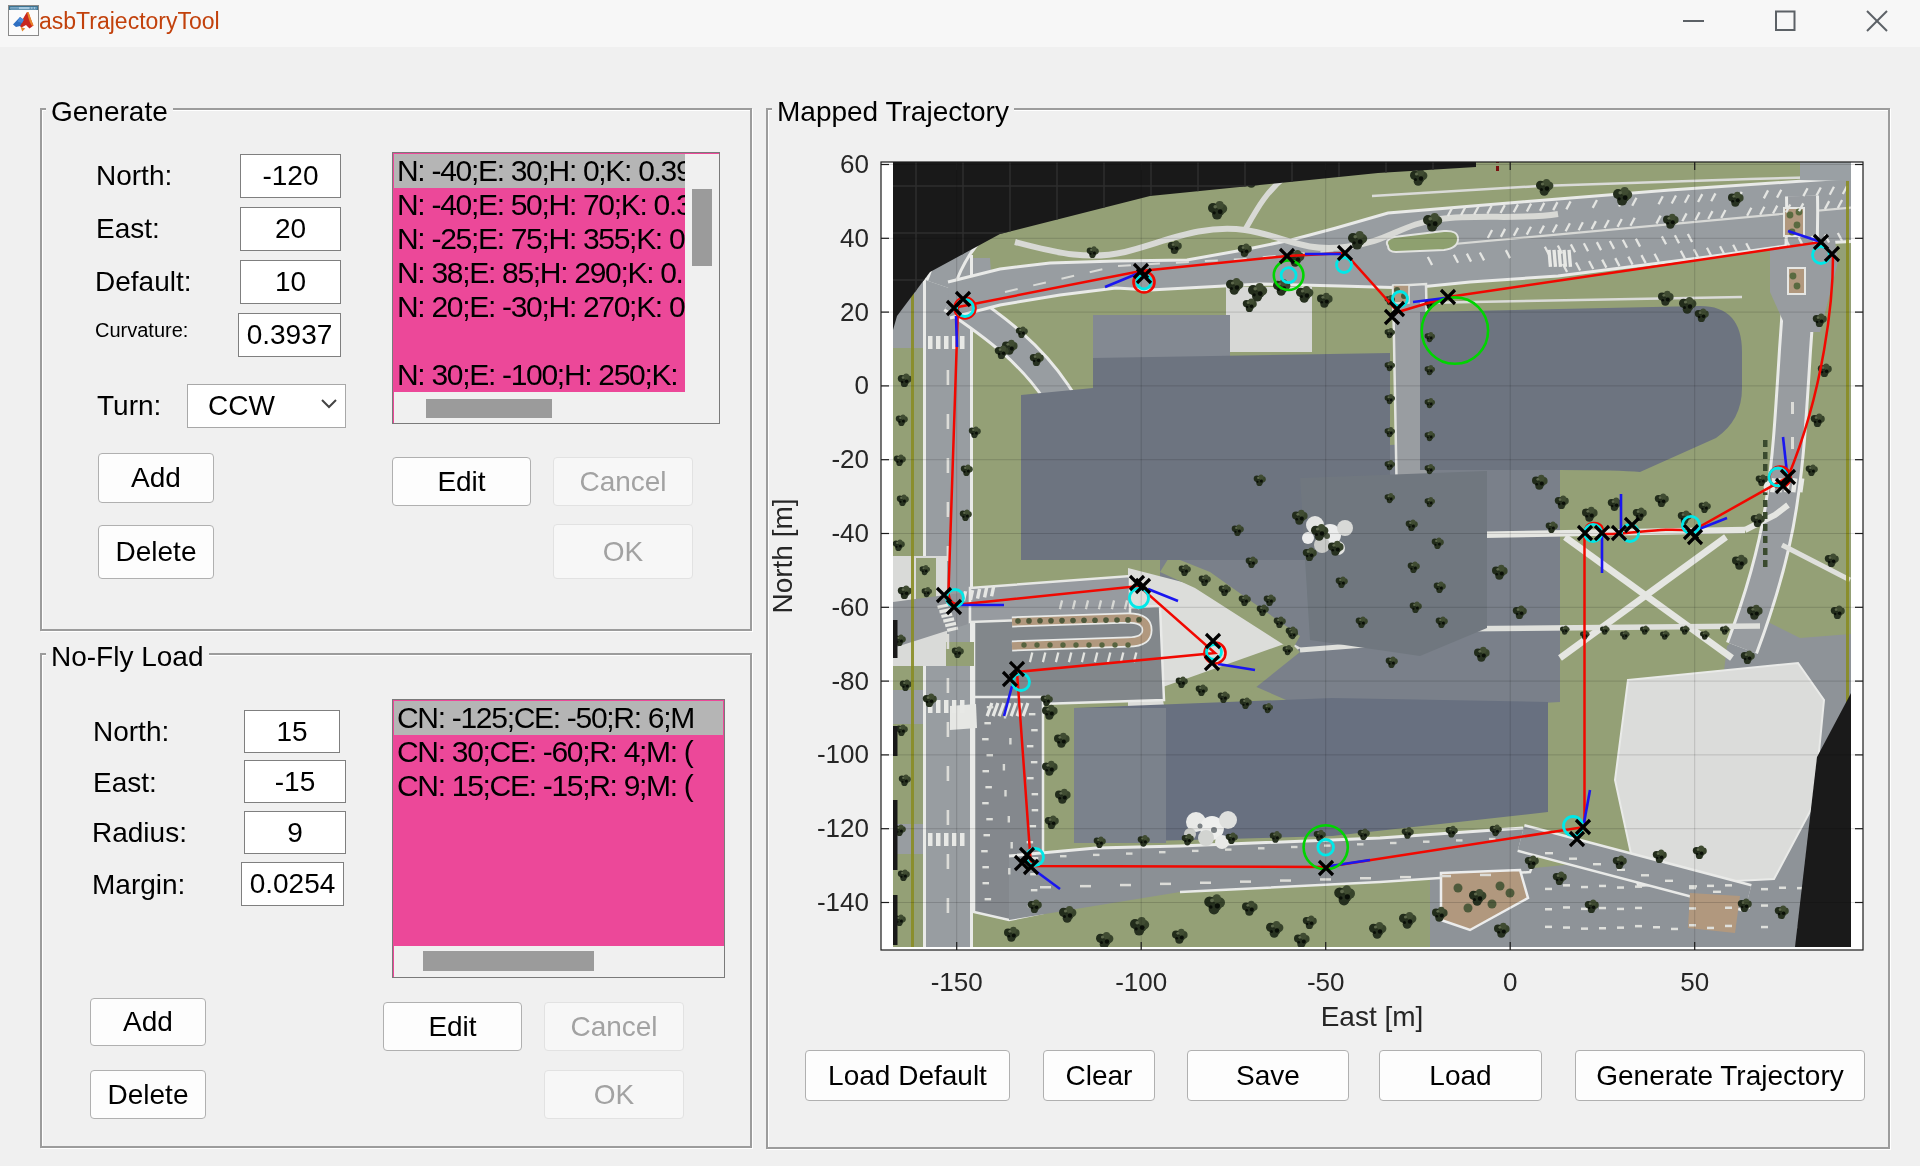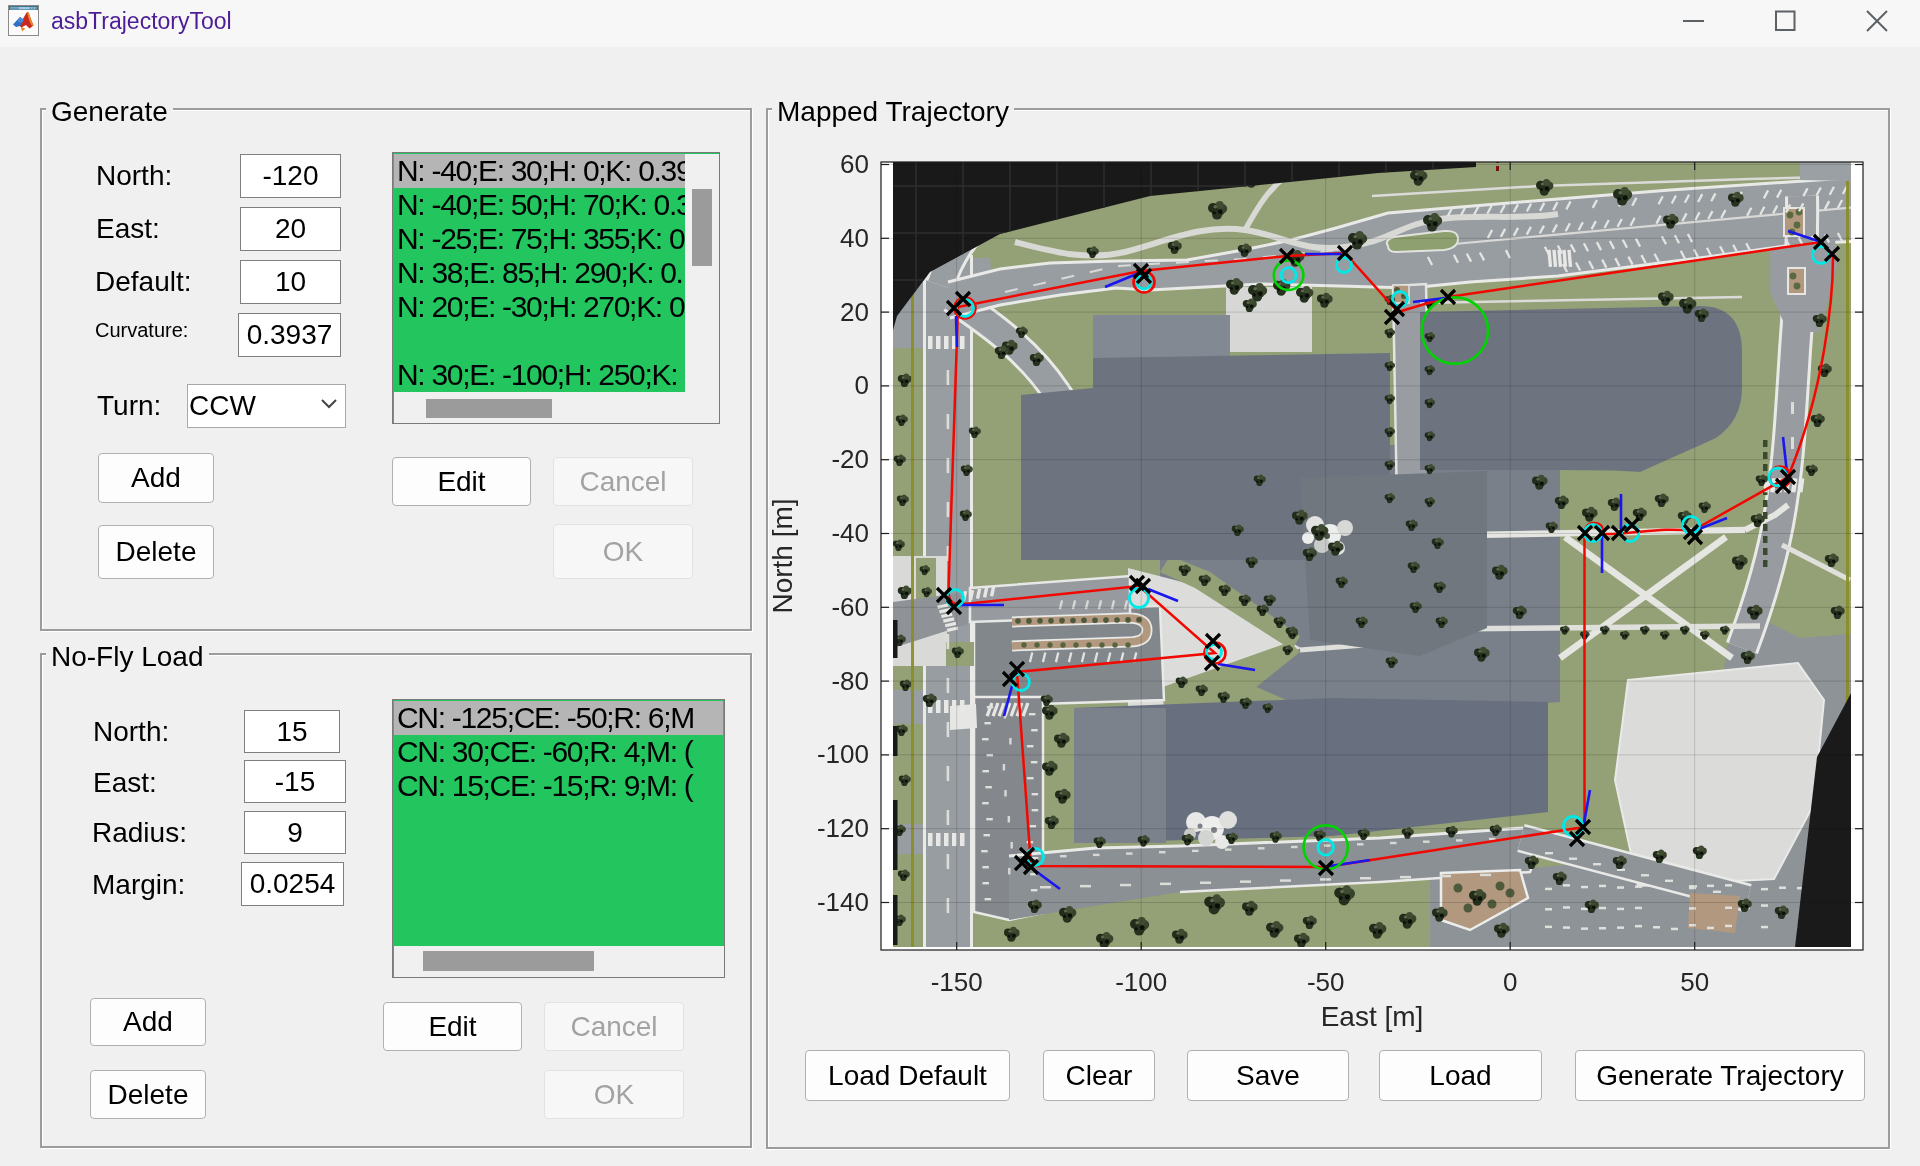--- a/index.html
+++ b/index.html
@@ -1,25 +1,25 @@
 <!DOCTYPE html>
 <html><head><meta charset="utf-8"><title>asbTrajectoryTool</title>
 <style>
 * { margin:0; padding:0; box-sizing:border-box; }
 html,body { width:1920px; height:1166px; background:#f0f0f0; font-family:"Liberation Sans",sans-serif; overflow:hidden; position:relative; }
 .abs { position:absolute; }
 .titlebar { position:absolute; left:0; top:0; width:1920px; height:47px; background:#f7f7f7; }
-.wtitle { position:absolute; left:51px; top:8px; font-size:23px; color:#4c1d95; }
+.wtitle { position:absolute; left:39px; top:8px; font-size:23px; color:#c2410c; }
 .panel { position:absolute; border:2px solid #9c9c9c; box-shadow: 1px 1px 0 #ffffff, inset 1px 1px 0 #ffffff; }
 .ptitle { position:absolute; top:-14px; left:4px; background:#f0f0f0; padding:0 5px; font-size:28px; color:#000; white-space:nowrap; }
 .lbl { position:absolute; font-size:28px; color:#000; white-space:nowrap; }
 .field { position:absolute; background:#fff; border:1.5px solid #7f7f7f; font-size:28px; color:#000; text-align:center; }
 .btn { position:absolute; background:#fdfdfd; border:1px solid #b0b0b0; border-radius:4px; font-size:28px; color:#000; text-align:center; }
 .btn.dis { background:#f7f7f7; border:1px solid #e2e2e2; color:#a2a2a2; }
-.listbox { position:absolute; background:#22c55e; border:1.5px solid #7a7a7a; overflow:hidden; }
+.listbox { position:absolute; background:#ec4899; border:1.5px solid #7a7a7a; overflow:hidden; }
 .lrow { position:absolute; left:1px; font-size:30px; letter-spacing:-1.3px; color:#000; white-space:nowrap; padding-left:3px; }
 .sel { background:#b5b5b5; }
 .thumb { position:absolute; background:#9b9b9b; }
 .strack { position:absolute; background:#f0f0f0; }
 </style></head>
 <body>
 <div class="titlebar"></div>
 <svg class="abs" style="left:8px;top:5px" width="31" height="31" viewBox="0 0 31 31">
 <rect x="0.5" y="0.5" width="30" height="30" fill="#fbfbfb" stroke="#8a8a8a"></rect>
 <rect x="1" y="1" width="29" height="4" fill="#3c7391"></rect>
@@ -47,21 +47,21 @@
   </div>
 <div class="lbl" style="left:96px;top:160px;font-size:28px">North:</div>
 <div class="field" style="left:240px;top:154px;width:101px;height:44px;line-height:42px">-120</div>
 <div class="lbl" style="left:96px;top:213px;font-size:28px">East:</div>
 <div class="field" style="left:240px;top:207px;width:101px;height:44px;line-height:42px">20</div>
 <div class="lbl" style="left:95px;top:266px;font-size:28px">Default:</div>
 <div class="field" style="left:240px;top:260px;width:101px;height:44px;line-height:42px">10</div>
 <div class="lbl" style="left:95px;top:319px;font-size:20px">Curvature:</div>
 <div class="field" style="left:238px;top:313px;width:103px;height:44px;line-height:42px">0.3937</div>
 <div class="lbl" style="left:97px;top:390px;font-size:28px">Turn:</div>
-<div class="field" style="left:187px;top:384px;width:159px;height:44px;text-align:left;line-height:42px;padding-left:1px;border-color:#a8a8a8">CCW</div>
+<div class="field" style="left:187px;top:384px;width:159px;height:44px;text-align:left;line-height:42px;padding-left:20px;border-color:#a8a8a8">CCW</div>
 <svg class="abs" style="left:320px;top:398px" width="18" height="12" viewBox="0 0 18 12">
     <path d="M2 2 L9 9 L16 2" fill="none" stroke="#444" stroke-width="2"></path>
   </svg>
 <div class="listbox" style="left:392px;top:152px;width:328px;height:272px">
 <div class="lrow sel" style="top:1px;width:291px;height:34px;line-height:33px">N: -40;E: 30;H: 0;K: 0.39</div>
 <div class="lrow" style="top:35px;width:291px;height:34px;line-height:33px">N: -40;E: 50;H: 70;K: 0.3</div>
 <div class="lrow" style="top:69px;width:291px;height:34px;line-height:33px">N: -25;E: 75;H: 355;K: 0</div>
 <div class="lrow" style="top:103px;width:291px;height:34px;line-height:33px">N: 38;E: 85;H: 290;K: 0.</div>
 <div class="lrow" style="top:137px;width:291px;height:34px;line-height:33px">N: 20;E: -30;H: 270;K: 0</div>
 <div class="lrow" style="top:205px;width:291px;height:34px;line-height:33px">N: 30;E: -100;H: 250;K:</div>

